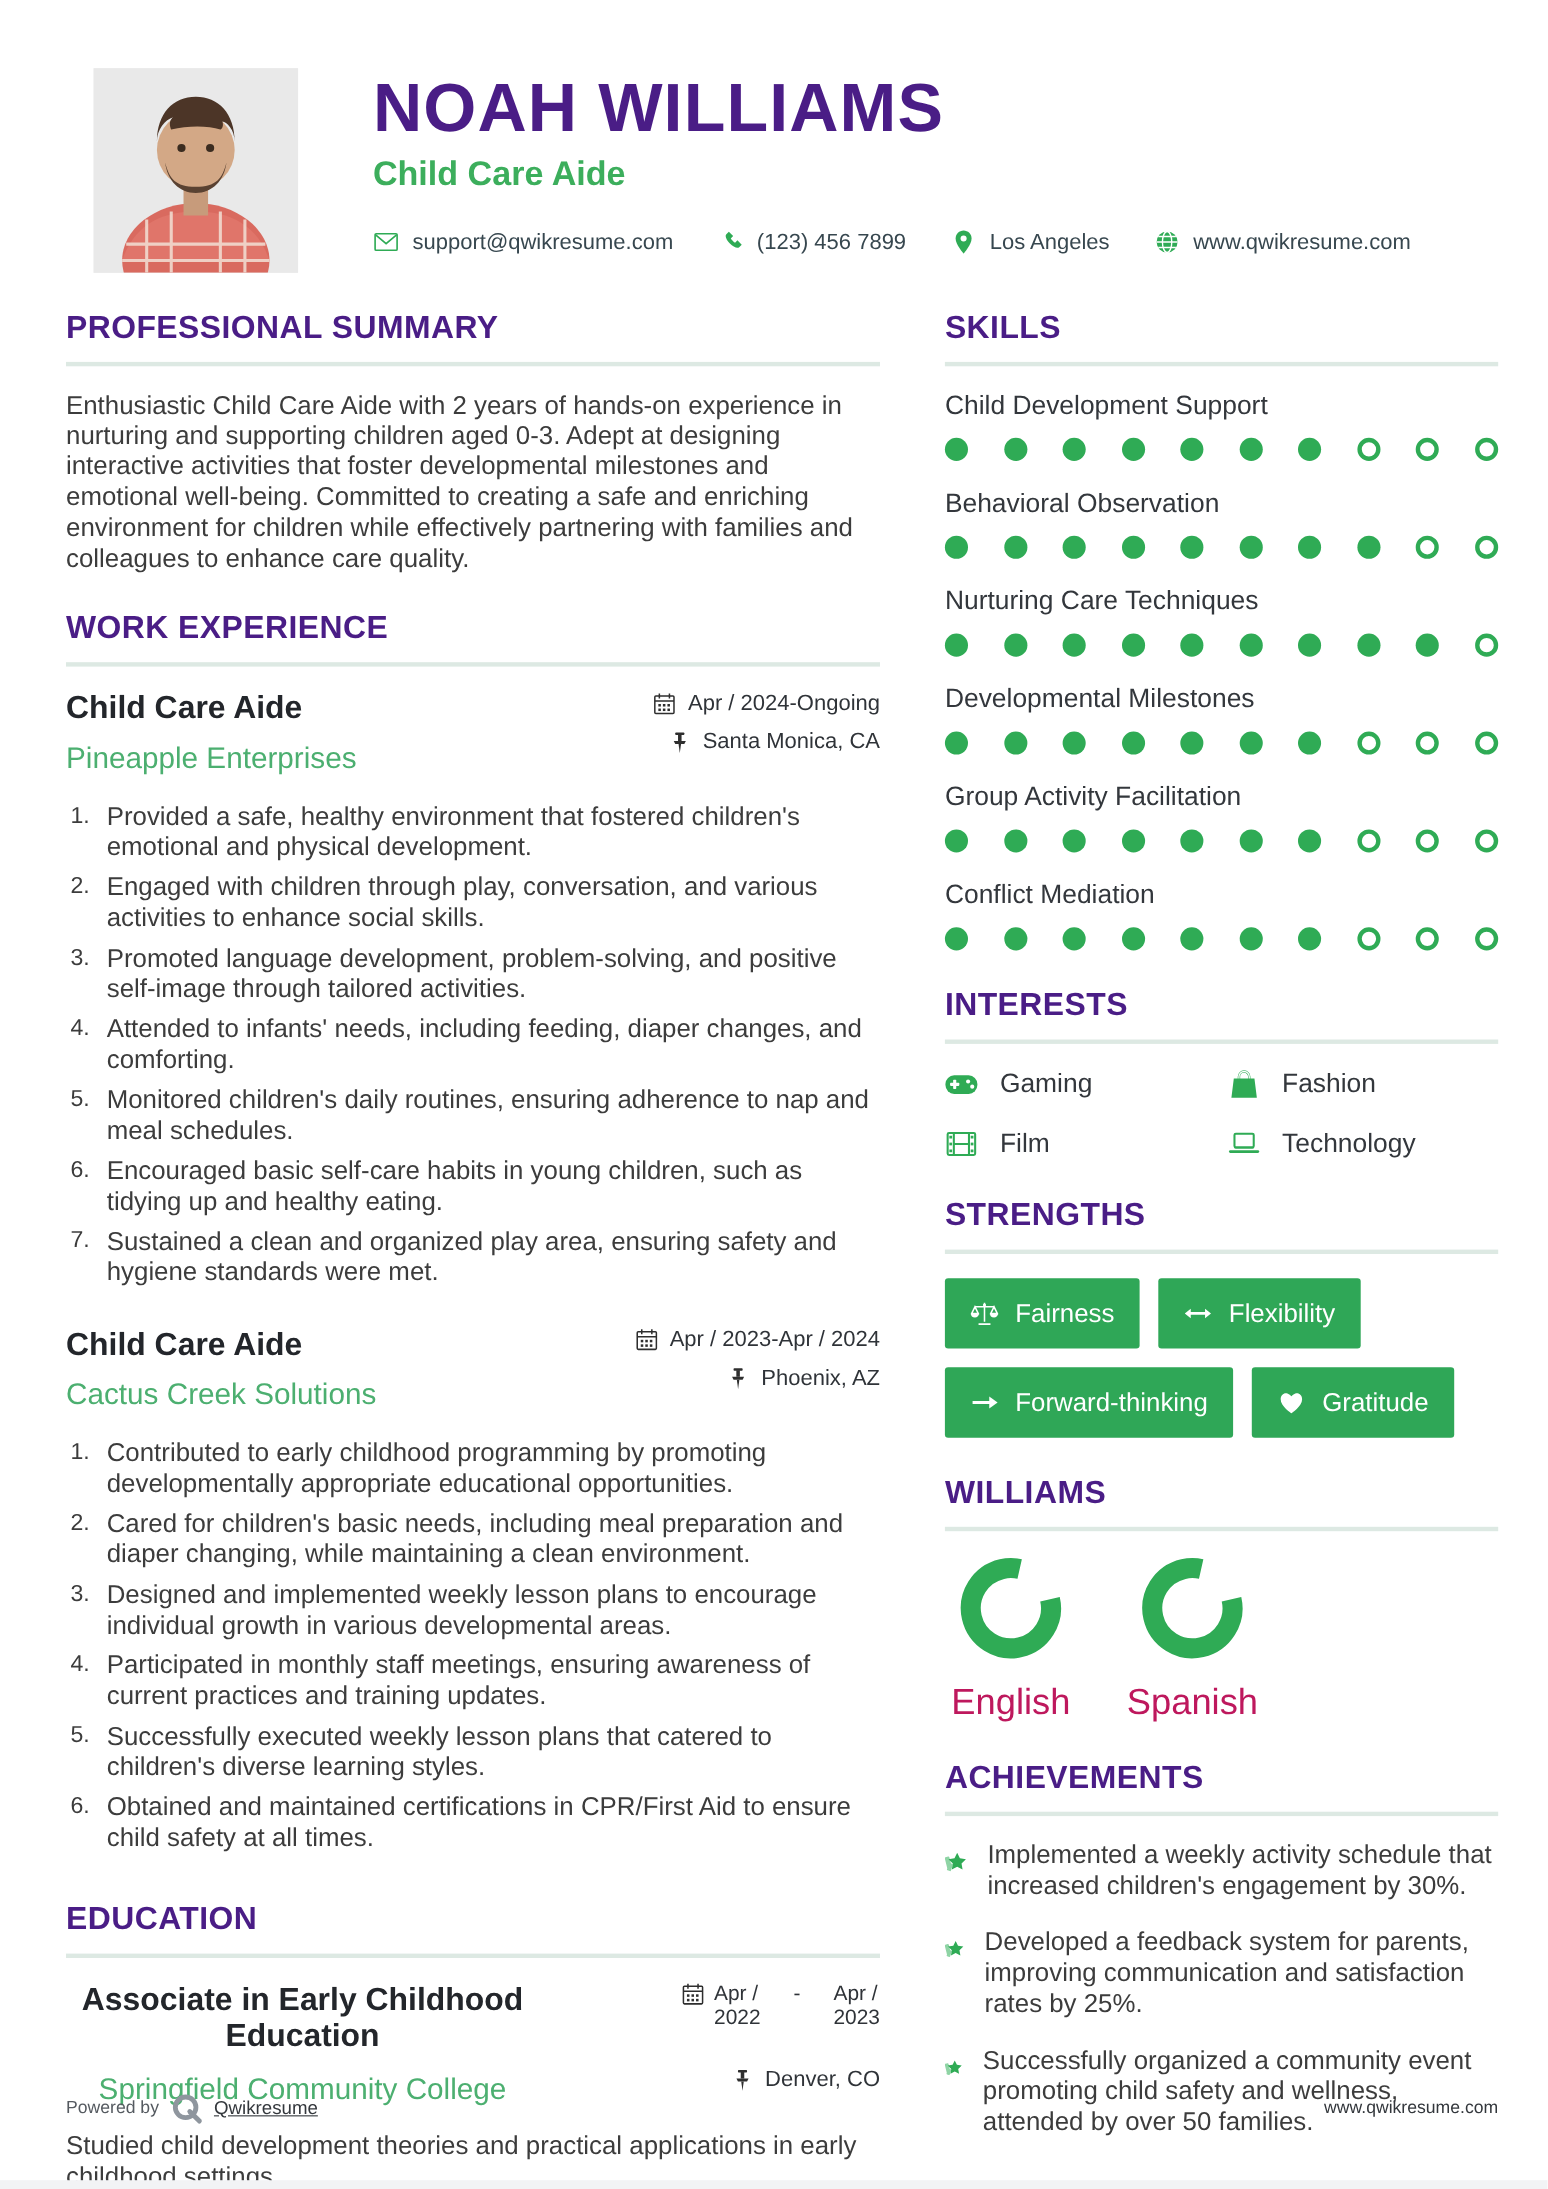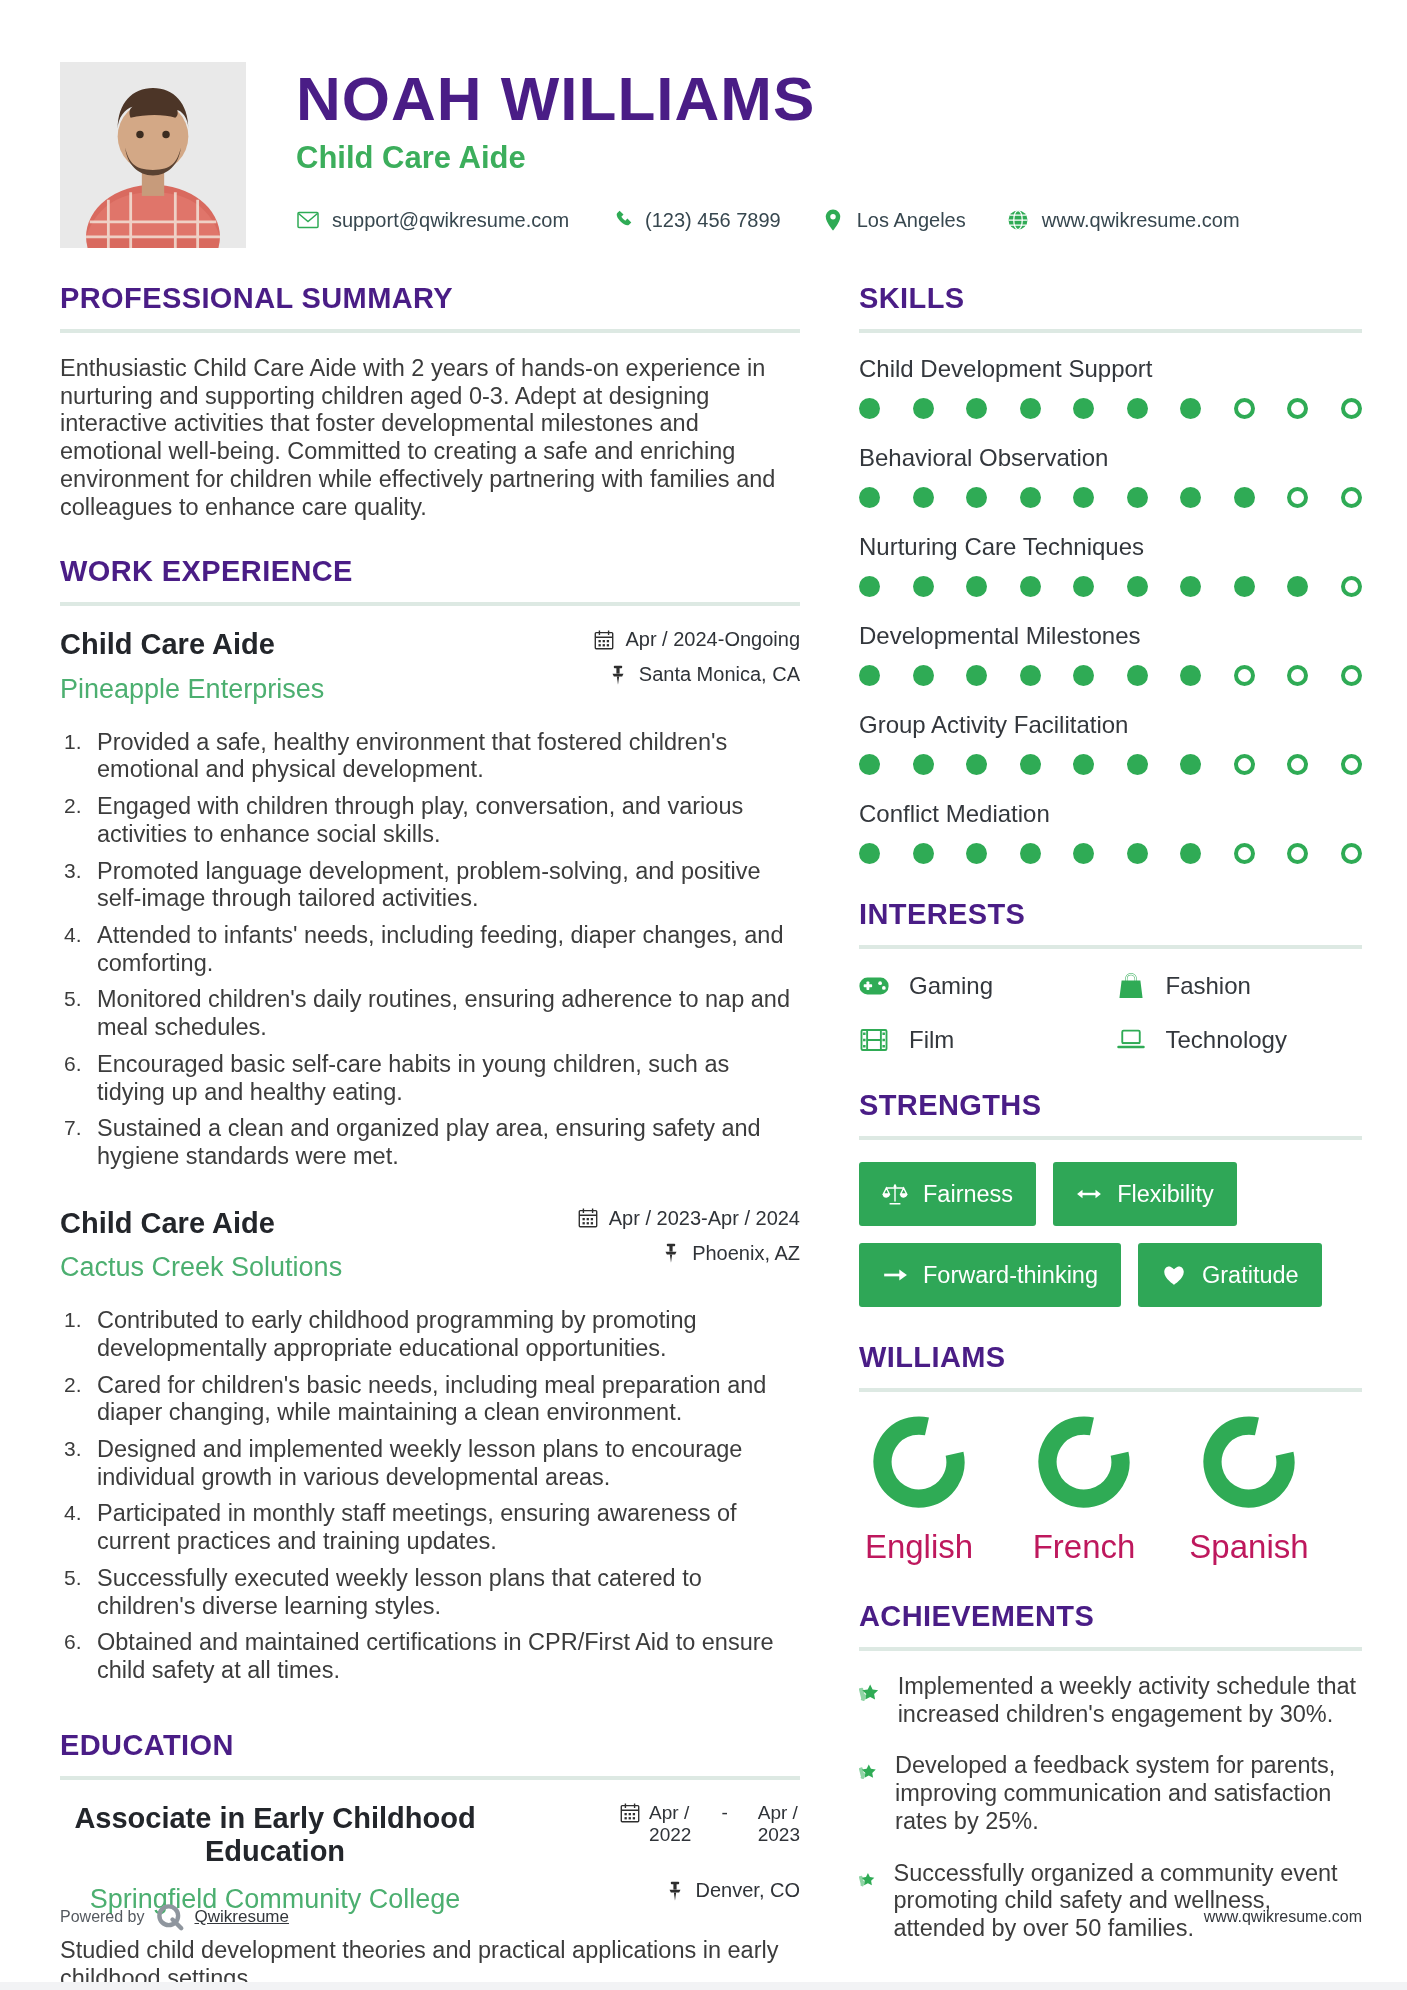--- a/index.html
+++ b/index.html
@@ -1,20 +1,20 @@
 <!DOCTYPE html>
 <html><head>
 <meta charset="utf-8">
 <style>
   html,body{margin:0;padding:0;}
   body{
     width:1407px;height:1990px;background:#ffffff;position:relative;
     font-family:"Liberation Sans", sans-serif;color:#3c3c3c;overflow:hidden;
   }
-  .top{display:flex;gap:50px;padding:62px 45px 0 60px;}
+  .top{display:flex;gap:68px;padding:62px 45px 0 60px;margin-left:25px;}
   .photo{width:186px;height:186px;background:#e9e9e9;flex:0 0 auto;overflow:hidden;}
   .headline{padding-top:6px;}
   .name{font-size:62px;font-weight:bold;color:#4a1d86;letter-spacing:1px;margin:0;line-height:1.0;}
   .role{font-size:31px;color:#3cae5c;font-weight:bold;margin-top:10px;}
   .contact{display:flex;align-items:center;gap:14px;margin-top:32px;font-size:20px;color:#37474f;}
   .contact .citem{display:flex;align-items:center;gap:12px;margin-right:26px;}
   .ic{display:inline-flex;align-items:center;justify-content:center;}
   .ic svg{width:100%;height:100%;display:block;}
   .ic-24{width:24px;height:24px;}
   .ic-22{width:22px;height:22px;}
@@ -511,26 +511,20 @@
           <div class="lang">
             <div class="ring"><svg viewBox="0 0 100 100">
                 <circle cx="50" cy="50" r="38" fill="none" stroke="#2fab55" stroke-width="19" stroke-dasharray="195.7840541717159 42.97698750110837" transform="rotate(-13 50 50)"></circle>
               </svg></div>
             <div class="lang-label">English</div>
           </div>
           <div class="lang">
             <div class="ring"><svg viewBox="0 0 100 100">
                 <circle cx="50" cy="50" r="38" fill="none" stroke="#2fab55" stroke-width="19" stroke-dasharray="195.7840541717159 42.97698750110837" transform="rotate(-13 50 50)"></circle>
               </svg></div>
-            <div class="lang-label">French</div>
-          </div>
-          <div class="lang">
-            <div class="ring"><svg viewBox="0 0 100 100">
-                <circle cx="50" cy="50" r="38" fill="none" stroke="#2fab55" stroke-width="19" stroke-dasharray="195.7840541717159 42.97698750110837" transform="rotate(-13 50 50)"></circle>
-              </svg></div>
             <div class="lang-label">Spanish</div>
           </div>
         </div>
     </div>
 
     <div class="section">
       <h2 class="section-h">ACHIEVEMENTS</h2>
       <div class="rule"></div>
       <div id="achievements-list">
           <div class="ach">

